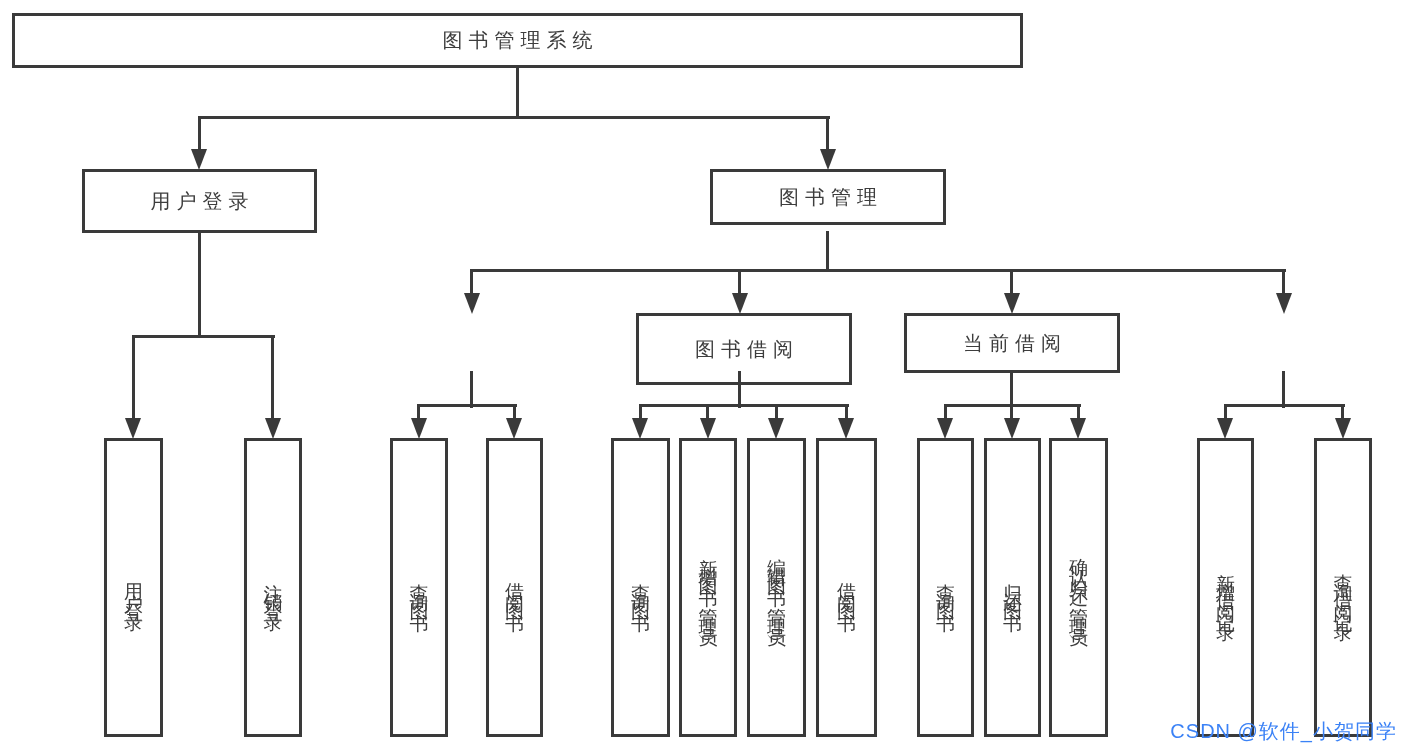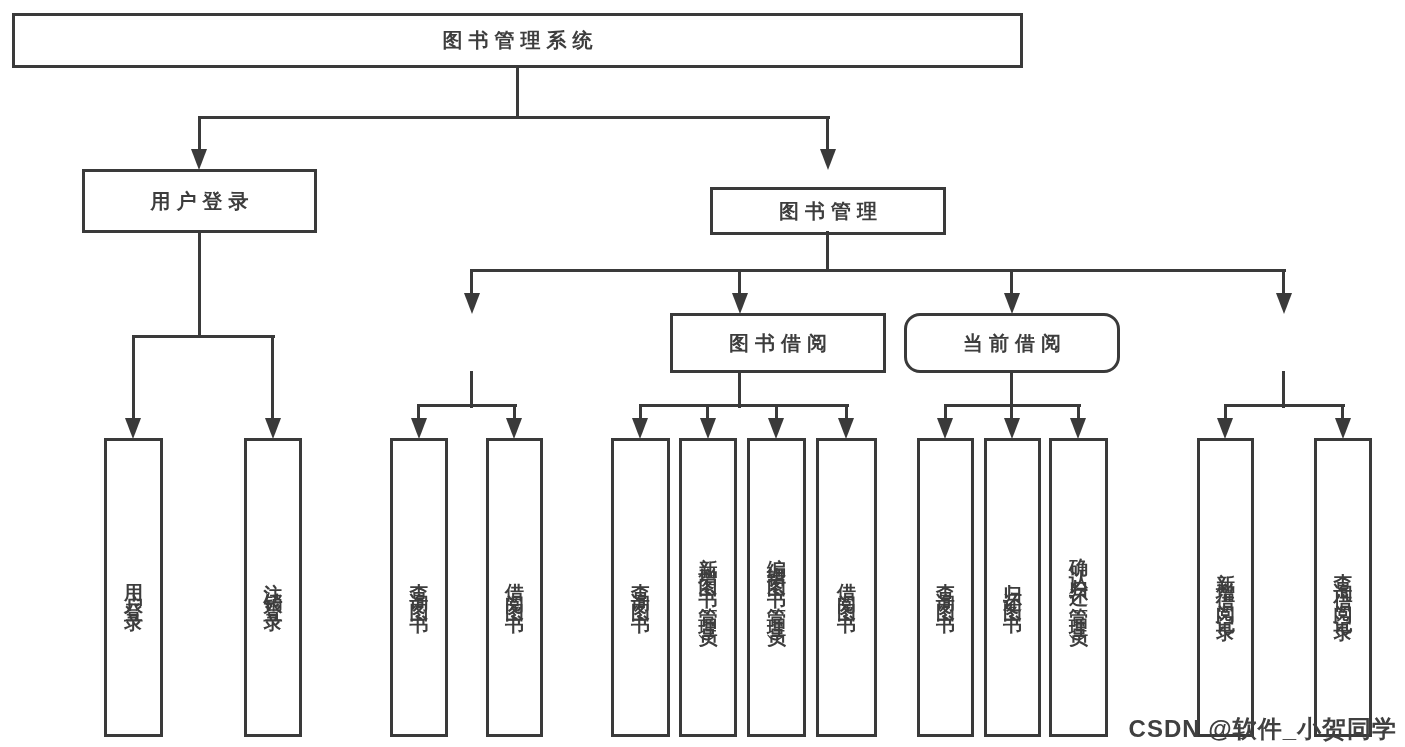--- a/index.html
+++ b/index.html
@@ -3,21 +3,20 @@
 <meta charset="utf-8">
 <style>
   html, body { margin: 0; padding: 0; background: #ffffff; }
   .stage {
     position: relative;
     width: 1405px;
     height: 747px;
     background: #ffffff;
     font-family: "Liberation Sans", "DejaVu Sans", sans-serif;
     overflow: hidden;
-    font-weight: bold;
   }
   .box {
     position: absolute;
     box-sizing: border-box;
     border: 3px solid #3a3a3a;
     background: #ffffff;
     display: flex;
     align-items: center;
     justify-content: center;
     font-size: 20px;
@@ -47,47 +46,47 @@
     position: absolute;
     width: 0; height: 0;
     border-left: 8px solid transparent;
     border-right: 8px solid transparent;
     border-top: 21px solid #3a3a3a;
   }
   .watermark {
     position: absolute;
     right: 8px;
     bottom: 2px;
-    font-size: 24px;
+    font-size: 20px;
     letter-spacing: 1px;
-    color: #404040;
+    color: #3b82f6;
     z-index: 10;
   }
 </style>
 </head>
 <body>
 
 <div class="stage">
 
   <div class="box" style="left:12px; top:13px; width:1011px; height:55px;">
     <span>图书管理系统</span>
   </div>
 
   <div class="box" style="left:82px; top:169px; width:235px; height:64px;">
     <span>用户登录</span>
   </div>
 
-  <div class="box" style="left:710px; top:187px; width:236px; height:48px;">
+  <div class="box" style="left:710px; top:169px; width:236px; height:56px;">
     <span>图书管理</span>
   </div>
 
-  <div class="box" style="left:670px; top:313px; width:216px; height:60px;">
+  <div class="box" style="left:636px; top:313px; width:216px; height:72px;">
     <span>图书借阅</span>
   </div>
-  <div class="box" style="left:904px; top:313px; width:216px; height:60px;border-radius:16px;">
+  <div class="box" style="left:904px; top:313px; width:216px; height:60px;">
     <span>当前借阅</span>
   </div>
 
   <div class="vbox" style="left:104px; top:438px; width:59px; height:299px;">
     <span>用户登录</span>
   </div>
   <div class="vbox" style="left:244px; top:438px; width:58px; height:299px;">
     <span>注销登录</span>
   </div>
 

